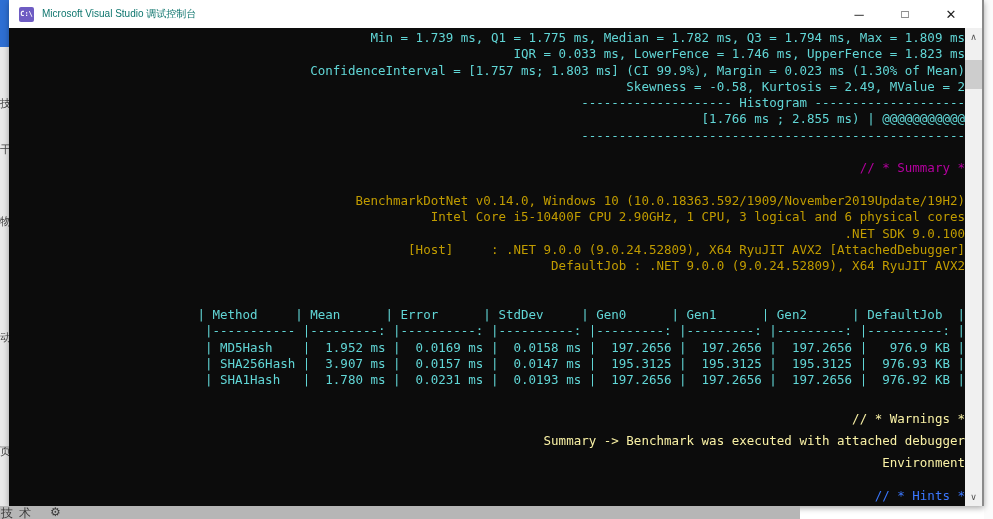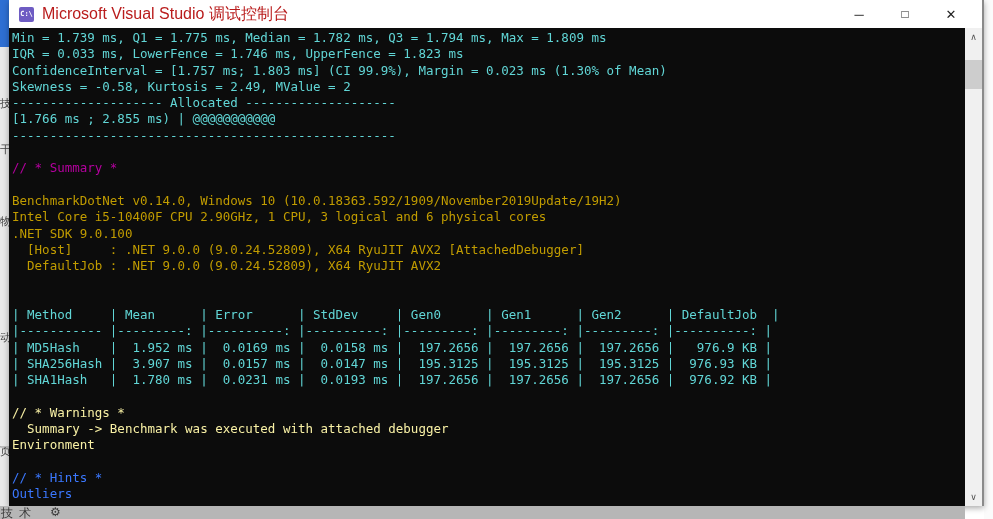--- a/index.html
+++ b/index.html
@@ -5,61 +5,61 @@
   html,body{margin:0;padding:0;}
   body{
     width:993px;height:519px;position:relative;overflow:hidden;
     background:#ffffff;font-family:"Liberation Sans",sans-serif;
   }
   
   .left-strip{position:absolute;left:0;top:0;width:9px;height:519px;background:#e9e9e9;overflow:hidden;z-index:1;}
   .left-strip .blue-block{position:absolute;left:0;top:0;width:9px;height:47px;background:#2e6fd3;}
   .left-strip .frag{position:absolute;left:0;font-size:11px;color:#444;font-family:"DejaVu Sans",sans-serif;}
   .right-strip{position:absolute;right:0;top:0;width:9px;height:519px;background:#fbfbfb;z-index:1;}
-  .bottom-strip{position:absolute;left:0;top:506px;width:965px;height:13px;background:#b6b6b6;z-index:3;overflow:hidden;}
+  .bottom-strip{position:absolute;left:0;top:506px;width:800px;height:13px;background:#b6b6b6;z-index:3;overflow:hidden;}
   .bottom-strip .bfrag{position:absolute;top:-1px;font-size:12px;color:#3a3a3a;font-family:"DejaVu Sans",sans-serif;}
   .bottom-strip .gear{left:50px;}
   .bottom-strip .btxt{left:1px;letter-spacing:6px;}
 
   
   .window{
     position:absolute;left:9px;top:0;width:973px;height:506px;z-index:2;
     border-right:2px solid #8a8a8a;box-shadow:0 2px 6px rgba(0,0,0,.35);
     background:#0c0c0c;
   }
   .titlebar{
     position:absolute;left:0;top:0;width:100%;height:28px;background:#ffffff;
     display:flex;align-items:center;
   }
   .app-icon{
     width:15px;height:15px;margin-left:10px;border-radius:2px;background:#6e5cc3;
     color:#fff;font-family:"DejaVu Sans Mono",monospace;font-size:7px;font-weight:bold;
     display:flex;align-items:center;justify-content:center;flex:0 0 auto;
   }
-  .title-text{margin-left:8px;font-size:16px;color:#b91c1c;white-space:nowrap;flex:1 1 auto;}
+  .title-text{margin-left:8px;font-size:10px;color:#0f766e;white-space:nowrap;flex:1 1 auto;}
   .win-controls{display:flex;height:28px;margin-right:8px;}
   .win-btn{width:46px;height:28px;display:flex;align-items:center;justify-content:center;
     color:#222;cursor:pointer;background:transparent;border:none;padding:0;}
   .win-btn.min{font-size:13px;}
   .win-btn.max{font-size:12px;}
   .win-btn.close{font-size:13px;}
 
   
   .console-area{
     position:absolute;left:0;top:28px;width:973px;height:478px;background:var(--console_bg,#0c0c0c);
     overflow:hidden;
   }
   .console-text{
     position:absolute;left:3px;top:2px;width:953px;
     font-family:"DejaVu Sans Mono",monospace;font-size:12.5px;line-height:16.3px;
   }
-  .line{height:16.3px;white-space:pre;}
+  .line{height:16.3px;white-space:pre;text-align:right;}
   .c-cyan{color:var(--cyan);}
   .c-dark_yellow{color:var(--dark_yellow);}
-  .c-pale_yellow{color:var(--pale_yellow);}
+  .c-pale_yellow{color:var(--pale_yellow);margin-top:6px;}
   .c-magenta{color:var(--magenta);}
   .c-blue{color:var(--blue);}
 
   
   .scrollbar{position:absolute;right:0;top:0;width:17px;height:478px;background:#f0f0f0;}
   .sb-btn{position:absolute;left:0;width:17px;height:16px;display:flex;align-items:center;justify-content:center;
     color:#505050;font-size:9px;font-family:"DejaVu Sans",sans-serif;background:transparent;border:none;padding:0;cursor:pointer;}
   .sb-up{top:1px;}
   .sb-down{bottom:1px;}
   .sb-thumb{position:absolute;left:0;top:32px;width:17px;height:29px;background:#cdcdcd;cursor:pointer;}
@@ -89,21 +89,21 @@
       <button class="win-btn close">✕</button>
     </div>
   </div>
 
   <div class="console-area">
     <div class="console-text">
         <div class="line c-cyan">Min = 1.739 ms, Q1 = 1.775 ms, Median = 1.782 ms, Q3 = 1.794 ms, Max = 1.809 ms</div>
         <div class="line c-cyan">IQR = 0.033 ms, LowerFence = 1.746 ms, UpperFence = 1.823 ms</div>
         <div class="line c-cyan">ConfidenceInterval = [1.757 ms; 1.803 ms] (CI 99.9%), Margin = 0.023 ms (1.30% of Mean)</div>
         <div class="line c-cyan">Skewness = -0.58, Kurtosis = 2.49, MValue = 2</div>
-        <div class="line c-cyan">-------------------- Allocated --------------------</div>
+        <div class="line c-cyan">-------------------- Histogram --------------------</div>
         <div class="line c-cyan">[1.766 ms ; 2.855 ms) | @@@@@@@@@@@</div>
         <div class="line c-cyan">---------------------------------------------------</div>
         <div class="line c-cyan">&nbsp;</div>
         <div class="line c-magenta">// * Summary *</div>
         <div class="line c-cyan">&nbsp;</div>
         <div class="line c-dark_yellow">BenchmarkDotNet v0.14.0, Windows 10 (10.0.18363.592/1909/November2019Update/19H2)</div>
         <div class="line c-dark_yellow">Intel Core i5-10400F CPU 2.90GHz, 1 CPU, 3 logical and 6 physical cores</div>
         <div class="line c-dark_yellow">.NET SDK 9.0.100</div>
         <div class="line c-dark_yellow">  [Host]     : .NET 9.0.0 (9.0.24.52809), X64 RyuJIT AVX2 [AttachedDebugger]</div>
         <div class="line c-dark_yellow">  DefaultJob : .NET 9.0.0 (9.0.24.52809), X64 RyuJIT AVX2</div>

